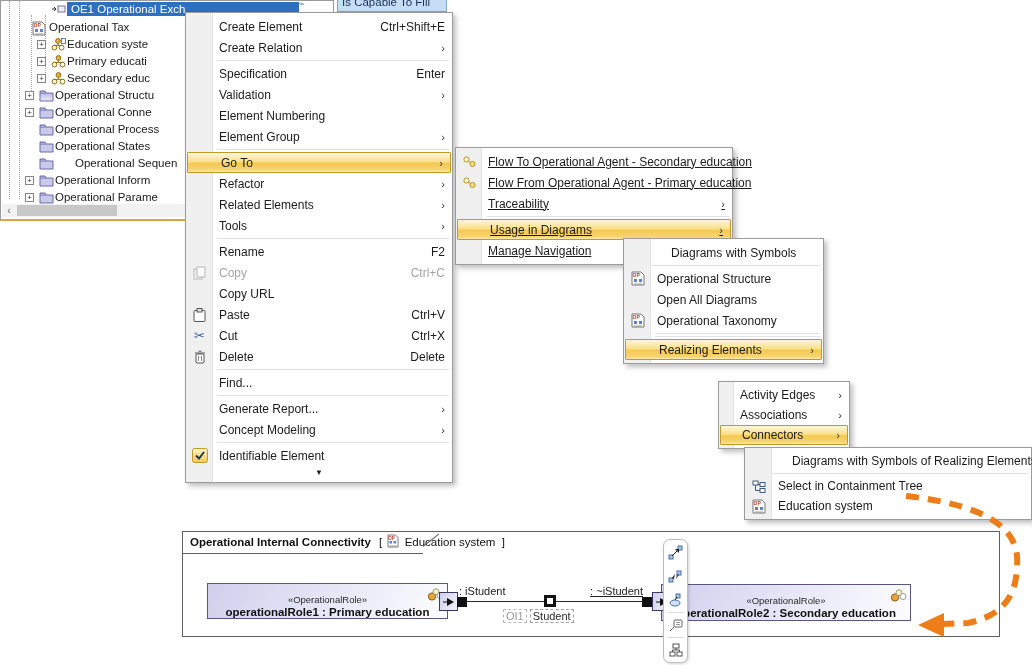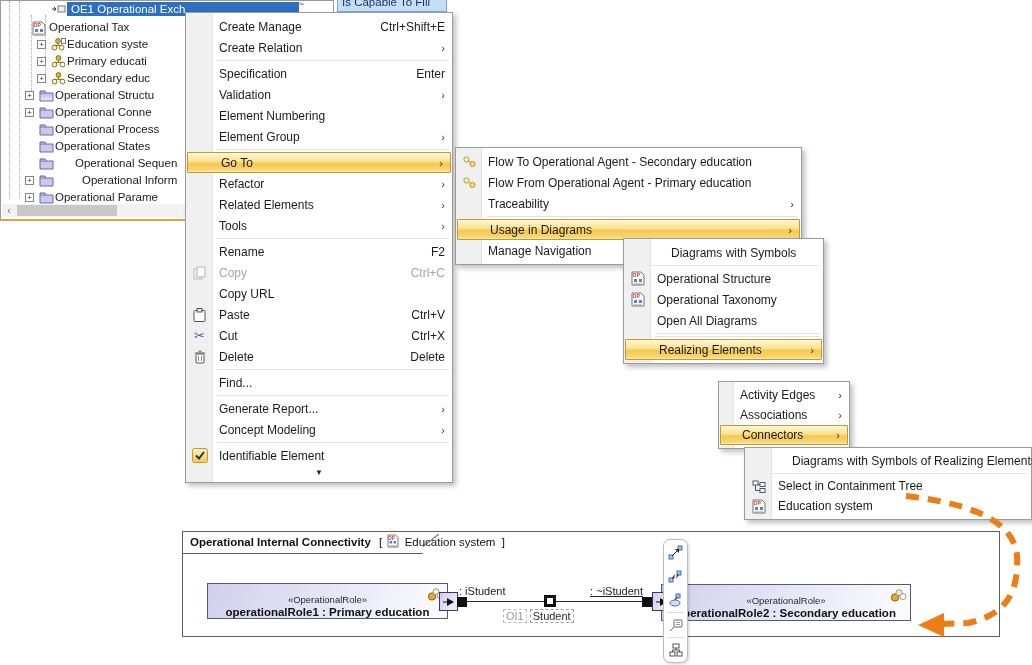--- a/index.html
+++ b/index.html
@@ -43,21 +43,21 @@
   .arr { width:10px; text-align:right; color:#333; font-size:11px; }
   .hdr .lbl { font-weight:normal;padding-left:20px; }
   .dis { color:#A6A6A6; }
   .hl { background:linear-gradient(to bottom,#FDF6DC 0%,#FBE18A 45%,#F5C94F 55%,#F7D475 88%,#FBEBAD 100%);
     border:1px solid #C29A29; border-radius:1px; margin:0 1px; }
   .msep { height:1px; background:#E2E2E2; margin:2px 3px 2px 31px; }
   .msep.full { margin-left:3px; }
   .downarr { height:13px; text-align:center; font-size:8px; color:#222; line-height:13px; }
 
   #main-menu       { left:185px; top:12px;  width:268px; z-index:5; }
-  #goto-menu       { left:455px; top:147px; width:347px; z-index:6; }
+  #goto-menu       { left:455px; top:147px; width:278px; z-index:6;text-decoration:underline; }
   #usage-menu      { left:623px; top:238px; width:201px; z-index:7; }
   #realizing-menu  { left:718px; top:381px; width:132px; z-index:8; }
   #connectors-menu { left:744px; top:447px; width:288px; z-index:9; }
 
   
   #frame { position:absolute; left:182px; top:531px; width:818px; height:106px;
     border:1px solid #5F5F5F; background:#FFFFFF; z-index:1; }
   #dtab { position:absolute; left:0; top:0; width:240px; height:22px; border-bottom:1px solid #5F5F5F;
     font-size:11.5px; line-height:21px; white-space:nowrap; padding-left:7px; color:#111; }
   #dtab::after { content:""; position:absolute; left:100%; bottom:6px; width:20px; height:1px;
@@ -218,21 +218,21 @@
   </div>
 
   <div class="trow" style="top:172px;">
     <span class="texp" style="left:24px;">+</span>
     <span class="tic" style="left:38px;">
       <svg width="15" height="13">
           <path d="M1 4 h13 v8 H1 z" fill="#C9C9EC" stroke="#6B6BA8"></path>
           <path d="M1 4 V2 h5 l1 2" fill="#A9A9DC" stroke="#6B6BA8"></path>
         </svg>
     </span>
-    <span class="tlbl" style="left:45px;padding-left:36px;">Operational Inform</span>
+    <span class="tlbl" style="left:54px;">Operational Inform</span>
   </div>
 
   <div class="trow" style="top:189px;">
     <span class="texp" style="left:24px;">+</span>
     <span class="tic" style="left:38px;">
       <svg width="15" height="13">
           <path d="M1 4 h13 v8 H1 z" fill="#C9C9EC" stroke="#6B6BA8"></path>
           <path d="M1 4 V2 h5 l1 2" fill="#A9A9DC" stroke="#6B6BA8"></path>
         </svg>
     </span>
@@ -248,21 +248,21 @@
 <div id="peek-ic">⌁</div>
 <div id="peek">
   <div class="inner">Is Capable To Fill</div>
 </div>
 
 <div id="main-menu" class="menu">
   <div class="strip" style="width:27px;"></div>
 
   <div class="mi">
     <span class="ic"></span>
-    <span class="lbl">Create Manage</span>
+    <span class="lbl">Create Element</span>
     <span class="sc">Ctrl+Shift+E</span>
   </div>
   <div class="mi">
     <span class="ic"></span>
     <span class="lbl">Create Relation</span>
     <span class="arr">›</span>
   </div>
   <div class="msep"></div>
 
   <div class="mi">
@@ -445,34 +445,34 @@
           <path d="M1 1 h9 l3 3 v10 h-12 z" fill="#FFF" stroke="#777"></path>
           <text x="1.5" y="6" font-size="5" fill="#C0392B" font-weight="bold">OP</text>
           <rect x="3" y="8" width="3" height="3" fill="#5B7FD4"></rect>
           <rect x="8" y="8" width="3" height="3" fill="#5B7FD4"></rect>
           <line x1="3" y1="13" x2="11" y2="13" stroke="#999"></line>
         </svg>
     </span>
     <span class="lbl">Operational Structure</span>
   </div>
   <div class="mi">
+    <span class="ic"></span>
+    <span class="lbl">Open All Diagrams</span>
+  </div>
+  <div class="mi">
     <span class="ic">
       <svg width="14" height="15">
           <path d="M1 1 h9 l3 3 v10 h-12 z" fill="#FFF" stroke="#777"></path>
           <text x="1.5" y="6" font-size="5" fill="#C0392B" font-weight="bold">OP</text>
           <rect x="3" y="8" width="3" height="3" fill="#5B7FD4"></rect>
           <rect x="8" y="8" width="3" height="3" fill="#5B7FD4"></rect>
           <line x1="3" y1="13" x2="11" y2="13" stroke="#999"></line>
         </svg>
     </span>
     <span class="lbl">Operational Taxonomy</span>
-  </div>
-  <div class="mi">
-    <span class="ic"></span>
-    <span class="lbl">Open All Diagrams</span>
   </div>
   <div class="msep"></div>
   <div class="msep"></div>
   <div class="mi hl">
     <span class="ic"></span>
     <span class="lbl">Realizing Elements</span>
     <span class="arr">›</span>
   </div>
 </div>
 

